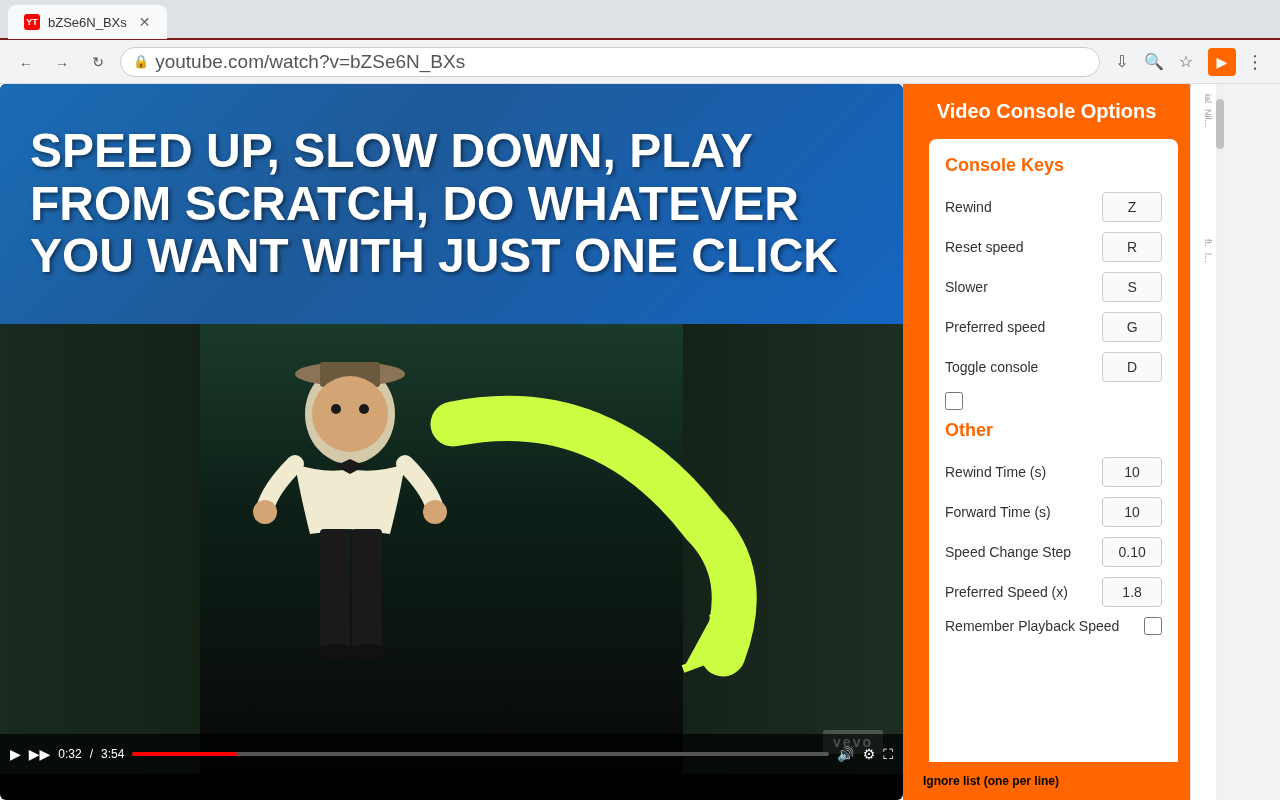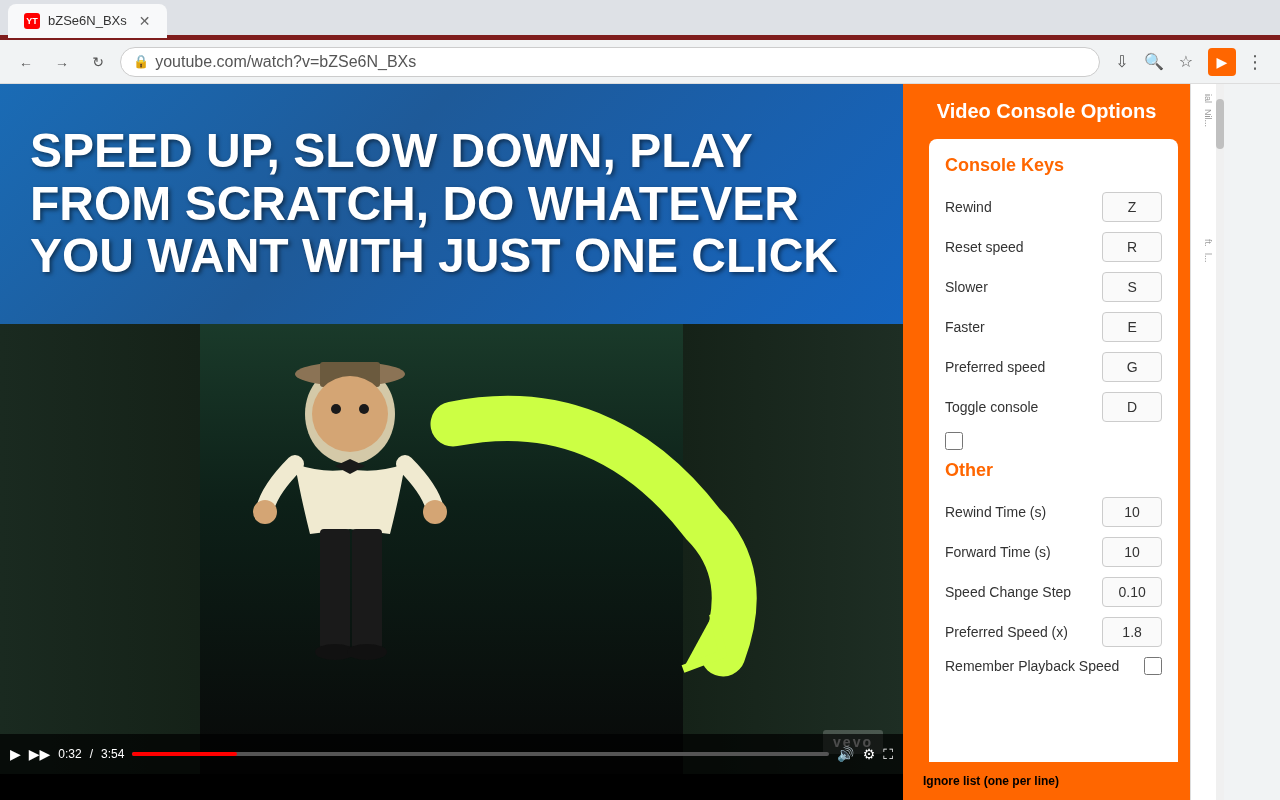--- a/index.html
+++ b/index.html
@@ -14,21 +14,21 @@
     }
 
     
     .chrome-bar {
       height: 40px;
       background: #dee1e6;
       display: flex;
       align-items: center;
       padding: 0 8px;
       gap: 8px;
-      border-bottom: 5px solid #7f1d1d;
+      border-bottom: 2px solid #7f1d1d;
     }
     .chrome-bar .tab {
       background: #f8f9fa;
       border-radius: 8px 8px 0 0;
       padding: 0 16px;
       height: 34px;
       display: flex;
       align-items: center;
       font-size: 13px;
       color: #333;
@@ -79,21 +79,21 @@
       border: 1px solid #ccc;
       background: white;
       padding: 0 12px;
       font-size: 13px;
       color: #333;
       display: flex;
       align-items: center;
       gap: 6px;
     }
     .address-text {
-      font-size: 16px;
+      font-size: 19px;
       color: #555;
     }
     .toolbar-icons {
       display: flex;
       gap: 4px;
       align-items: center;
     }
     .toolbar-icon {
       width: 28px;
       height: 28px;
@@ -137,20 +137,21 @@
       display: flex;
       overflow: hidden;
     }
 
     
     .video-section {
       width: 903px;
       background: #000;
       position: relative;
       overflow: hidden;
+      border-radius: 6px;
     }
 
     .video-banner {
       width: 100%;
       height: 240px;
       background: linear-gradient(135deg, #1a6bb5 0%, #1e5a99 40%, #1565c0 100%);
       display: flex;
       align-items: center;
       padding: 20px 30px;
     }
@@ -481,24 +482,20 @@
           </div>
           <div class="key-row">
             <span class="key-label">Reset speed</span>
             <input type="text" class="key-input" value="R" style="">
           </div>
           <div class="key-row">
             <span class="key-label">Slower</span>
             <input type="text" class="key-input" value="S" style="">
           </div>
           <div class="key-row">
-            <span class="key-label">Faster</span>
-            <input type="text" class="key-input" value="E" style="">
-          </div>
-          <div class="key-row">
             <span class="key-label">Preferred speed</span>
             <input type="text" class="key-input" value="G" style="">
           </div>
           <div class="key-row">
             <span class="key-label">Toggle console</span>
             <input type="text" class="key-input" value="D" style="">
           </div>
 
           <div class="key-row">
             <input type="checkbox" class="key-checkbox" style="">

